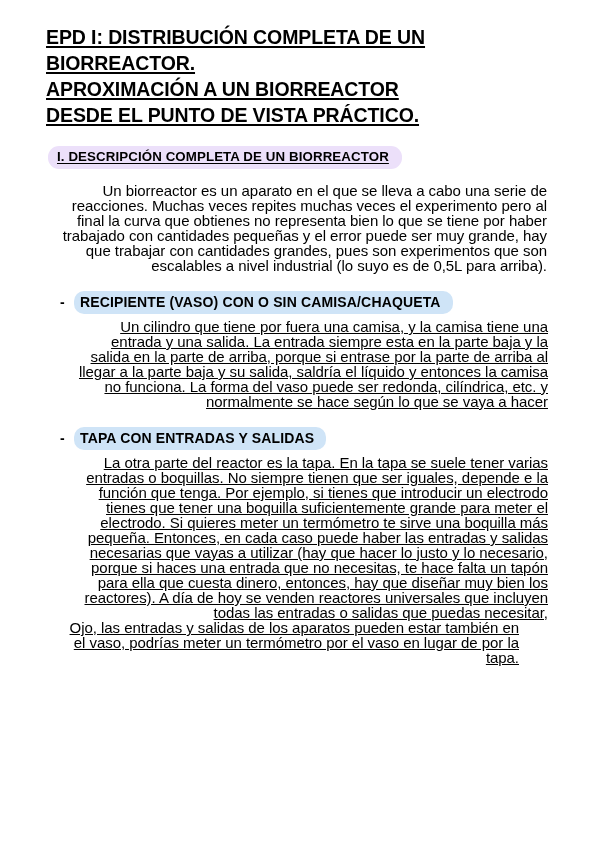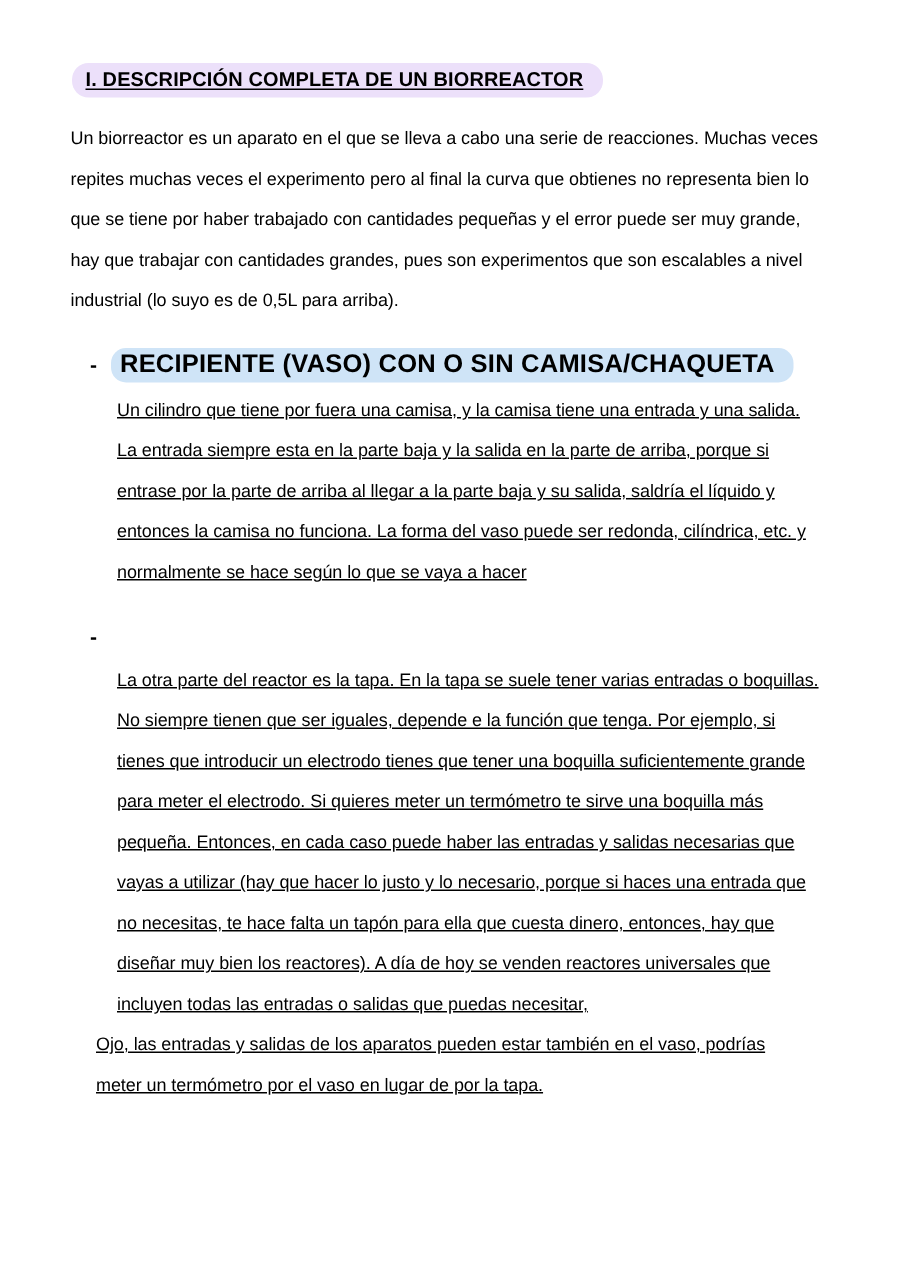--- a/index.html
+++ b/index.html
@@ -57,24 +57,24 @@
   }
   .section-head span.u {
     text-decoration: underline;
     text-decoration-thickness: 1.4px;
     text-underline-offset: 2px;
   }
 
   
   .body-p {
     font-family: "Liberation Sans", sans-serif;
-    font-size: 12px;
-    line-height: 27px;
+    font-size: 15px;
+    line-height: 15px;
     margin: 0;
-    text-align: left;
+    text-align: right;
     letter-spacing: -0.05px;
   }
   .p-main { margin: 0 0 0 1px; width: 500px; }
 
   
   .bullet-block { margin-top: 18px; }
   .bullet-head-row {
     display: flex;
     align-items: flex-start;
     margin-left: 14px;
@@ -88,55 +88,62 @@
     flex: 0 0 14px;
     color: #000;
   }
   .bullet-head {
     display: inline-block;
     background: #cfe4f7;
     border-radius: 10px;
     padding: 1px 12px 2px 6px;
     font-family: "Liberation Sans", sans-serif;
     font-weight: bold;
-    font-size: 17px;
+    font-size: 14px;
     line-height: 20px;
     letter-spacing: 0.15px;
   }
   .bullet-body {
     margin: 5px 0 0 32px;
     width: 470px;
     text-decoration: underline;
   }
   .indent-p {
     margin: 0 0 0 18px;
     width: 455px;
   }
 </style>
 </head>
 <body>
 
 <div class="page">
 
+  <h1 class="doc-title">
+    <span class="title-row"><span class="tline">EPD I: DISTRIBUCIÓN COMPLETA DE UN</span></span>
+    <span class="title-row"><span class="tline">BIORREACTOR.</span></span>
+    <span class="title-row"><span class="tline">APROXIMACIÓN A UN BIORREACTOR</span></span>
+    <span class="title-row"><span class="tline">DESDE EL PUNTO DE VISTA PRÁCTICO.</span></span>
+  </h1>
 
   <div class="section-head-wrap">
     <div class="section-head"><span class="u">I. DESCRIPCIÓN COMPLETA DE UN BIORREACTOR</span></div>
   </div>
 
   <p class="body-p p-main">Un biorreactor es un aparato en el que se lleva a cabo una serie de reacciones. Muchas veces repites muchas veces el experimento pero al final la curva que obtienes no representa bien lo que se tiene por haber trabajado con cantidades pequeñas y el error puede ser muy grande, hay que trabajar con cantidades grandes, pues son experimentos que son escalables a nivel industrial (lo suyo es de 0,5L para arriba).</p>
 
   <div class="bullet-block">
     <div class="bullet-head-row">
       <span class="dash">-</span>
       <span class="bullet-head">RECIPIENTE (VASO) CON O SIN CAMISA/CHAQUETA</span>
     </div>
     <p class="body-p bullet-body">Un cilindro que tiene por fuera una camisa, y la camisa tiene una entrada y una salida. La entrada siempre esta en la parte baja y la salida en la parte de arriba, porque si entrase por la parte de arriba al llegar a la parte baja y su salida, saldría el líquido y entonces la camisa no funciona. La forma del vaso puede ser redonda, cilíndrica, etc. y normalmente se hace según lo que se vaya a hacer</p>
   </div>
 
   <div class="bullet-block">
     <div class="bullet-head-row">
       <span class="dash">-</span>
+      <span class="bullet-head">TAPA CON ENTRADAS Y SALIDAS</span>
     </div>
     <p class="body-p bullet-body">La otra parte del reactor es la tapa. En la tapa se suele tener varias entradas o boquillas. No siempre tienen que ser iguales, depende e la función que tenga. Por ejemplo, si tienes que introducir un electrodo tienes que tener una boquilla suficientemente grande para meter el electrodo. Si quieres meter un termómetro te sirve una boquilla más pequeña. Entonces, en cada caso puede haber las entradas y salidas necesarias que vayas a utilizar (hay que hacer lo justo y lo necesario, porque si haces una entrada que no necesitas, te hace falta un tapón para ella que cuesta dinero, entonces, hay que diseñar muy bien los reactores). A día de hoy se venden reactores universales que incluyen todas las entradas o salidas que puedas necesitar,</p>
     <p class="body-p bullet-body indent-p">Ojo, las entradas y salidas de los aparatos pueden estar también en el vaso, podrías meter un termómetro por el vaso en lugar de por la tapa.</p>
   </div>
 
 </div>
 
 </body></html>

